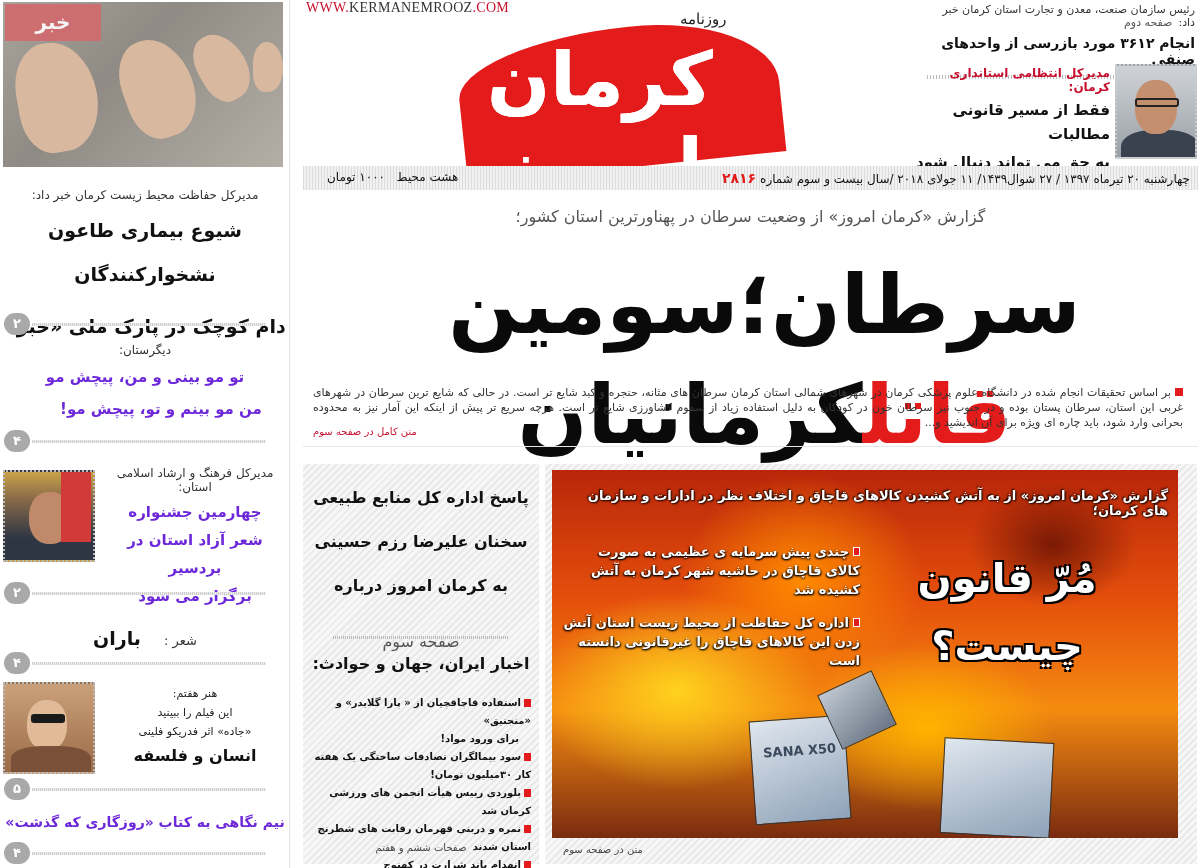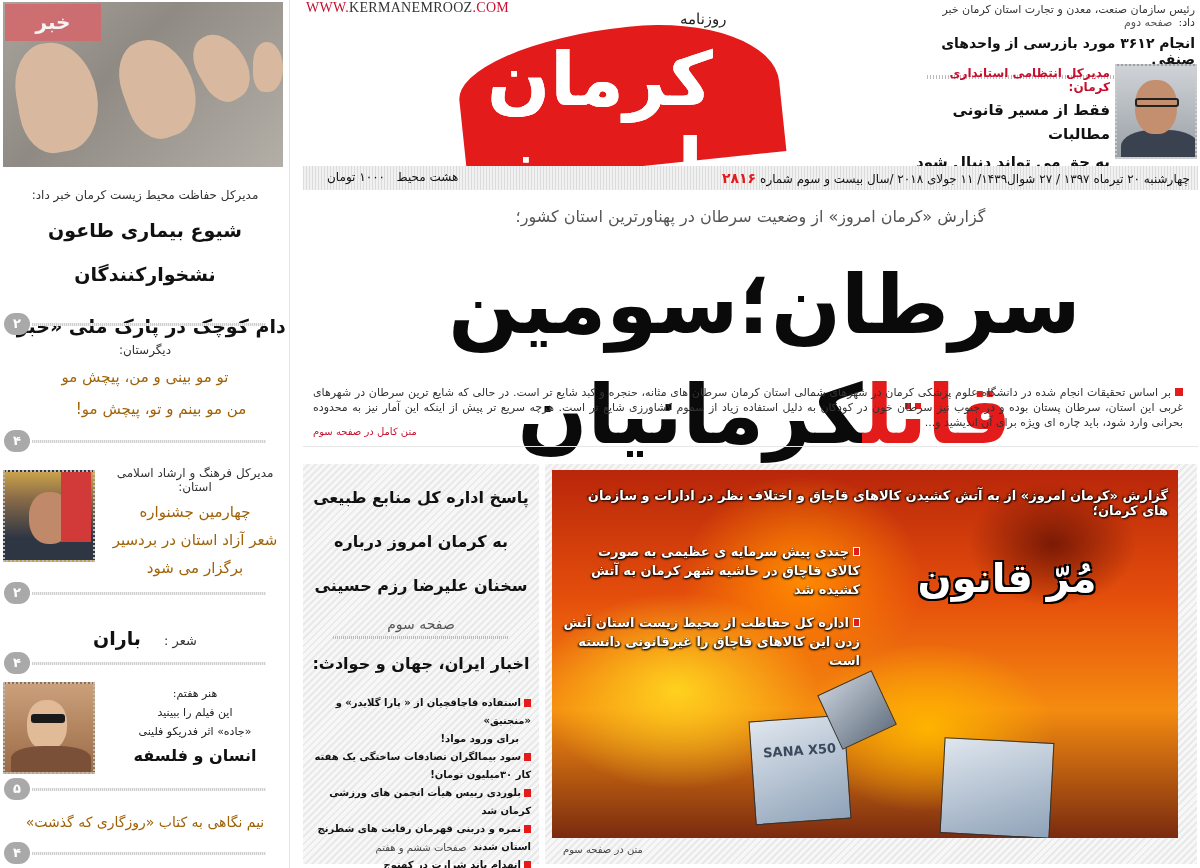--- a/index.html
+++ b/index.html
@@ -9,21 +9,21 @@
 
   
   .sidebar { position: absolute; left: 0; top: 0; width: 290px; height: 868px; background: #fff; border-right: 1px solid #e4e4e4; }
   .side-photo { position: absolute; left: 3px; top: 2px; width: 280px; height: 165px; background: linear-gradient(135deg,#a8a39b 0%,#8f8a83 40%,#b3aea6 100%); overflow: hidden; }
   .goat { position: absolute; border-radius: 45% 55% 50% 40%; background: #d8b9a0; }
   .khabar-badge { position: absolute; left: 2px; top: 2px; width: 96px; height: 37px; background: #d26a6e; color: #fff; font-weight: bold; font-size: 20px; text-align: center; line-height: 36px; opacity: 0.9; }
 
   .side-block { position: absolute; left: 0; width: 290px; text-align: center; direction: rtl; }
   .kicker { font-size: 12px; color: #333; }
   .side-head { font-weight: bold; font-size: 19px; line-height: 44px; color: #111; }
-  .side-med { font-weight: normal; font-size: 15px; line-height: 28px; color: #a16207; }
+  .side-med { font-weight: bold; font-size: 15px; line-height: 28px; color: #6d28d9; }
   .side-small { font-size: 11px; color: #222; line-height: 19px; }
 
   .page-rule { position: absolute; left: 4px; width: 262px; height: 22px; }
   .page-rule .num { position: absolute; left: 0; top: 0; width: 26px; height: 22px; border-radius: 11px; background: #a9a9a9; color: #fff; font-weight: bold; font-size: 13px; text-align: center; line-height: 22px; }
   .page-rule .line { position: absolute; left: 28px; right: 0; top: 10px; height: 3px; background: repeating-linear-gradient(90deg,#cfcfcf 0 1px,#eeeeee 1px 2px); }
 
   .thumb { position: absolute; width: 92px; height: 92px; border: 2px dotted #bbb; overflow: hidden; }
 
   
   .url { position: absolute; left: 306px; top: 0; font-family: "Liberation Serif", serif; font-size: 14px; color: #333; letter-spacing: 0.3px; }
@@ -60,21 +60,21 @@
 
   .lead { position: absolute; left: 313px; top: 385px; width: 870px; direction: rtl; text-align: justify; font-size: 11px; line-height: 15px; color: #333; }
   .lead .sq { display: inline-block; width: 8px; height: 8px; background: #e41b1b; margin-left: 4px; }
   .lead-more { position: absolute; left: 313px; top: 426px; font-size: 10px; color: #c8102e; direction: rtl; }
 
   .sepline { position: absolute; left: 303px; top: 446px; width: 895px; height: 1px; background: #e6e6e6; }
 
   
   .midcol { position: absolute; left: 303px; top: 464px; width: 236px; height: 400px; background: repeating-linear-gradient(135deg,#f7f7f7 0 3px,#e9e9e9 3px 5px); }
   .mid-head { position: absolute; left: 0; top: 12px; width: 236px; direction: rtl; text-align: center; font-size: 16px; font-weight: bold; line-height: 44px; }
-  .mid-pg { position: absolute; left: 0; top: 152px; width: 236px; text-align: center; font-size: 14px; color: #555; direction: rtl; }
+  .mid-pg { position: absolute; left: 0; top: 168px; width: 236px; text-align: center; font-size: 16px; color: #555; direction: rtl; }
   .mid-rule { position: absolute; left: 30px; top: 172px; width: 176px; height: 3px; background: repeating-linear-gradient(90deg,#bbb 0 1px,#f2f2f2 1px 2px); }
   .mid-h2 { position: absolute; left: 0; top: 190px; width: 236px; direction: rtl; text-align: center; font-size: 16px; font-weight: bold; }
   .mid-list { position: absolute; right: 8px; top: 230px; width: 224px; direction: rtl; text-align: right; font-size: 10px; font-weight: bold; line-height: 18px; list-style: none; }
   .mid-list li .sq { display: inline-block; width: 7px; height: 8px; background: #e41b1b; margin-left: 3px; vertical-align: middle; }
   .mid-list .cont { padding-right: 12px; }
   .mid-foot { position: absolute; left: 0; top: 378px; width: 236px; text-align: center; font-size: 10px; color: #444; direction: rtl; }
 
   
   .featbox { position: absolute; left: 545px; top: 464px; width: 652px; height: 400px; background: repeating-linear-gradient(135deg,#f7f7f7 0 3px,#e9e9e9 3px 5px); }
   .fire { position: absolute; left: 7px; top: 6px; width: 626px; height: 368px; overflow: hidden;
@@ -220,22 +220,22 @@
 </div>
 <div class="lead">
   <span class="sq"></span><span>بر اساس تحقیقات انجام شده در دانشگاه علوم پزشکی کرمان در شهرهای شمالی استان کرمان سرطان های مثانه، حنجره و کبد شایع تر است. در حالی که شایع ترین سرطان در شهرهای غربی این استان، سرطان پستان بوده و در جنوب نیز سرطان خون در کودکان به دلیل استفاده زیاد از سموم کشاورزی شایع تر است. هرچه سریع تر پیش از اینکه این آمار نیز به محدوده بحرانی وارد شود، باید چاره ای ویژه برای آن اندیشید و...</span>
 </div>
 <div class="lead-more">متن کامل در صفحه سوم</div>
 <div class="sepline"></div>
 
 <section class="midcol">
   <div class="mid-head">
     <div>پاسخ اداره کل منابع طبیعی</div>
+    <div>سخنان علیرضا رزم حسینی</div>
     <div>به کرمان امروز درباره</div>
-    <div>سخنان علیرضا رزم حسینی</div>
   </div>
   <div class="mid-pg">صفحه سوم</div>
   <div class="mid-rule"></div>
   <div class="mid-h2">اخبار ایران، جهان و حوادث:</div>
   <ul class="mid-list">
     <li><span class="sq"></span><span>استفاده قاچاقچیان از « پارا گلایدر» و «منجنیق»</span></li>
     <li class="cont">برای ورود مواد!</li>
     <li><span class="sq"></span><span>سود بیمالگران تصادفات ساختگی یک هفته کار ۳۰میلیون تومان!</span></li>
     <li><span class="sq"></span><span>بلوردی رییس هیأت انجمن های ورزشی کرمان شد</span></li>
     <li><span class="sq"></span><span>نمره و دربنی قهرمان رقابت های شطرنج استان شدند</span></li>
@@ -248,20 +248,21 @@
 <section class="featbox">
   <div class="fire">
     <div class="box" style="left:200px;top:248px;width:96px;height:104px;transform:rotate(-4deg);">
       <div class="box-label" style="left:8px;top:24px;width:80px;">SANA X50</div>
     </div>
     <div class="box" style="left:390px;top:270px;width:110px;height:96px;transform:rotate(3deg);"></div>
     <div class="box" style="left:275px;top:210px;width:60px;height:60px;transform:rotate(-25deg);background:linear-gradient(160deg,#bfc8d2,#6a7686);"></div>
     <div class="fire-kicker">گزارش «کرمان امروز» از به آتش کشیدن کالاهای قاچاق و اختلاف نظر در ادارات و سازمان های کرمان؛</div>
     <div class="fire-title">
       <div>مُرّ قانون</div>
+      <div>چیست؟</div>
     </div>
     <div class="fire-bullets">
       <p><span class="sq"></span><span>چندی پیش سرمایه ی عظیمی به صورت کالای قاچاق در حاشیه شهر کرمان به آتش کشیده شد</span></p>
       <p><span class="sq"></span><span>اداره کل حفاظت از محیط زیست استان آتش زدن این کالاهای قاچاق را غیرقانونی دانسته است</span></p>
     </div>
   </div>
   <div class="feat-ref">متن در صفحه سوم</div>
 </section>
 
 </body></html>

